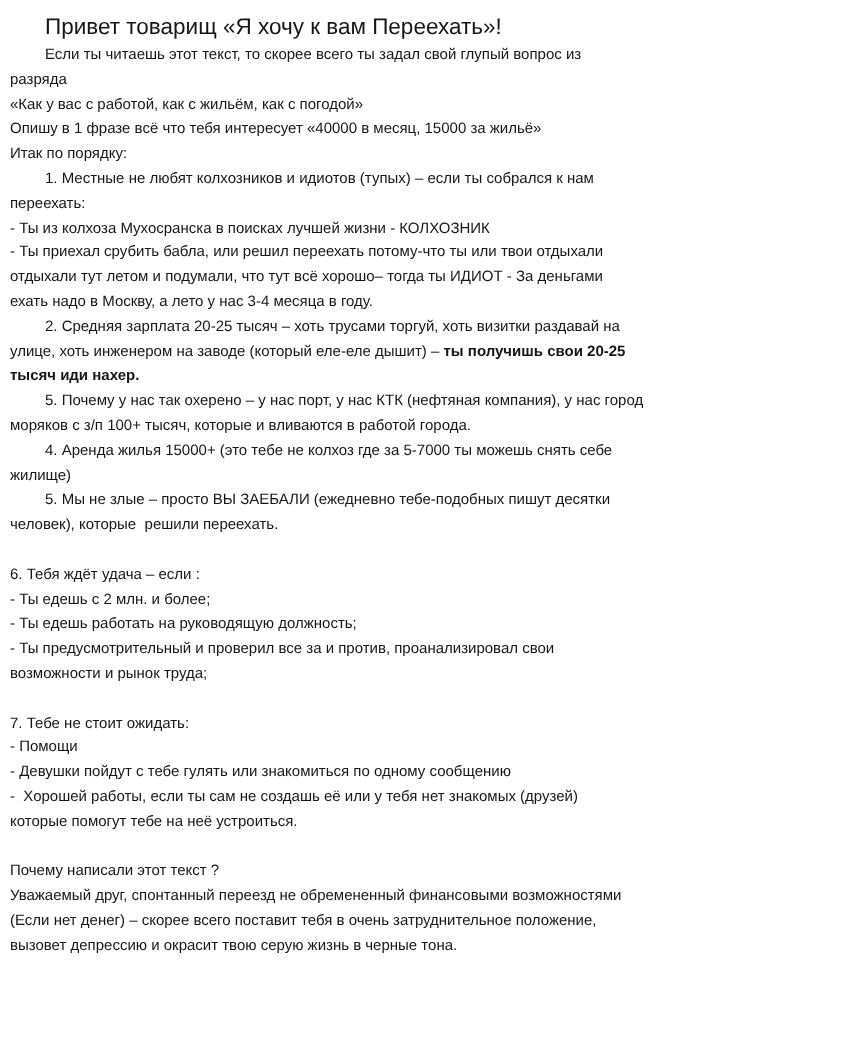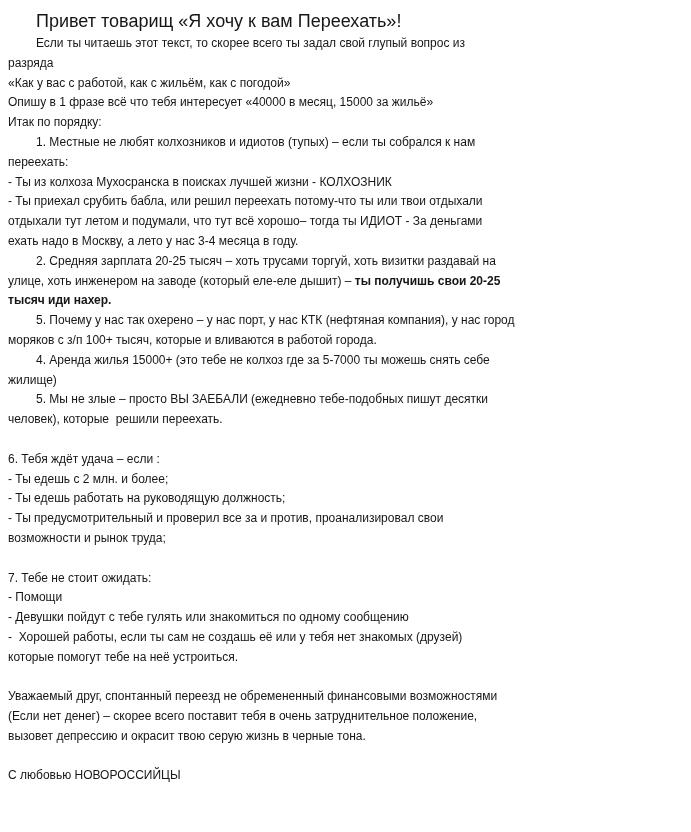--- a/index.html
+++ b/index.html
@@ -69,19 +69,19 @@
       <div class="line"><span class="seg">- Ты едешь работать на руководящую должность;</span></div>
       <div class="line"><span class="seg">- Ты предусмотрительный и проверил все за и против, проанализировал свои</span></div>
       <div class="line"><span class="seg">возможности и рынок труда;</span></div>
       <div class="line"></div>
       <div class="line"><span class="seg">7. Тебе не стоит ожидать:</span></div>
       <div class="line"><span class="seg">- Помощи</span></div>
       <div class="line"><span class="seg">- Девушки пойдут с тебе гулять или знакомиться по одному сообщению</span></div>
       <div class="line"><span class="seg">-  Хорошей работы, если ты сам не создашь её или у тебя нет знакомых (друзей)</span></div>
       <div class="line"><span class="seg">которые помогут тебе на неё устроиться.</span></div>
       <div class="line"></div>
+      <div class="line"><span class="seg">Почему написали этот текст ?</span></div>
       <div class="line"><span class="seg">Уважаемый друг, спонтанный переезд не обремененный финансовыми возможностями</span></div>
       <div class="line"><span class="seg">(Если нет денег) – скорее всего поставит тебя в очень затруднительное положение,</span></div>
       <div class="line"><span class="seg">вызовет депрессию и окрасит твою серую жизнь в черные тона.</span></div>
       <div class="line"></div>
-      <div class="line"><span class="seg">С любовью НОВОРОССИЙЦЫ</span></div>
     </div>
 </div>
 
 </body></html>

